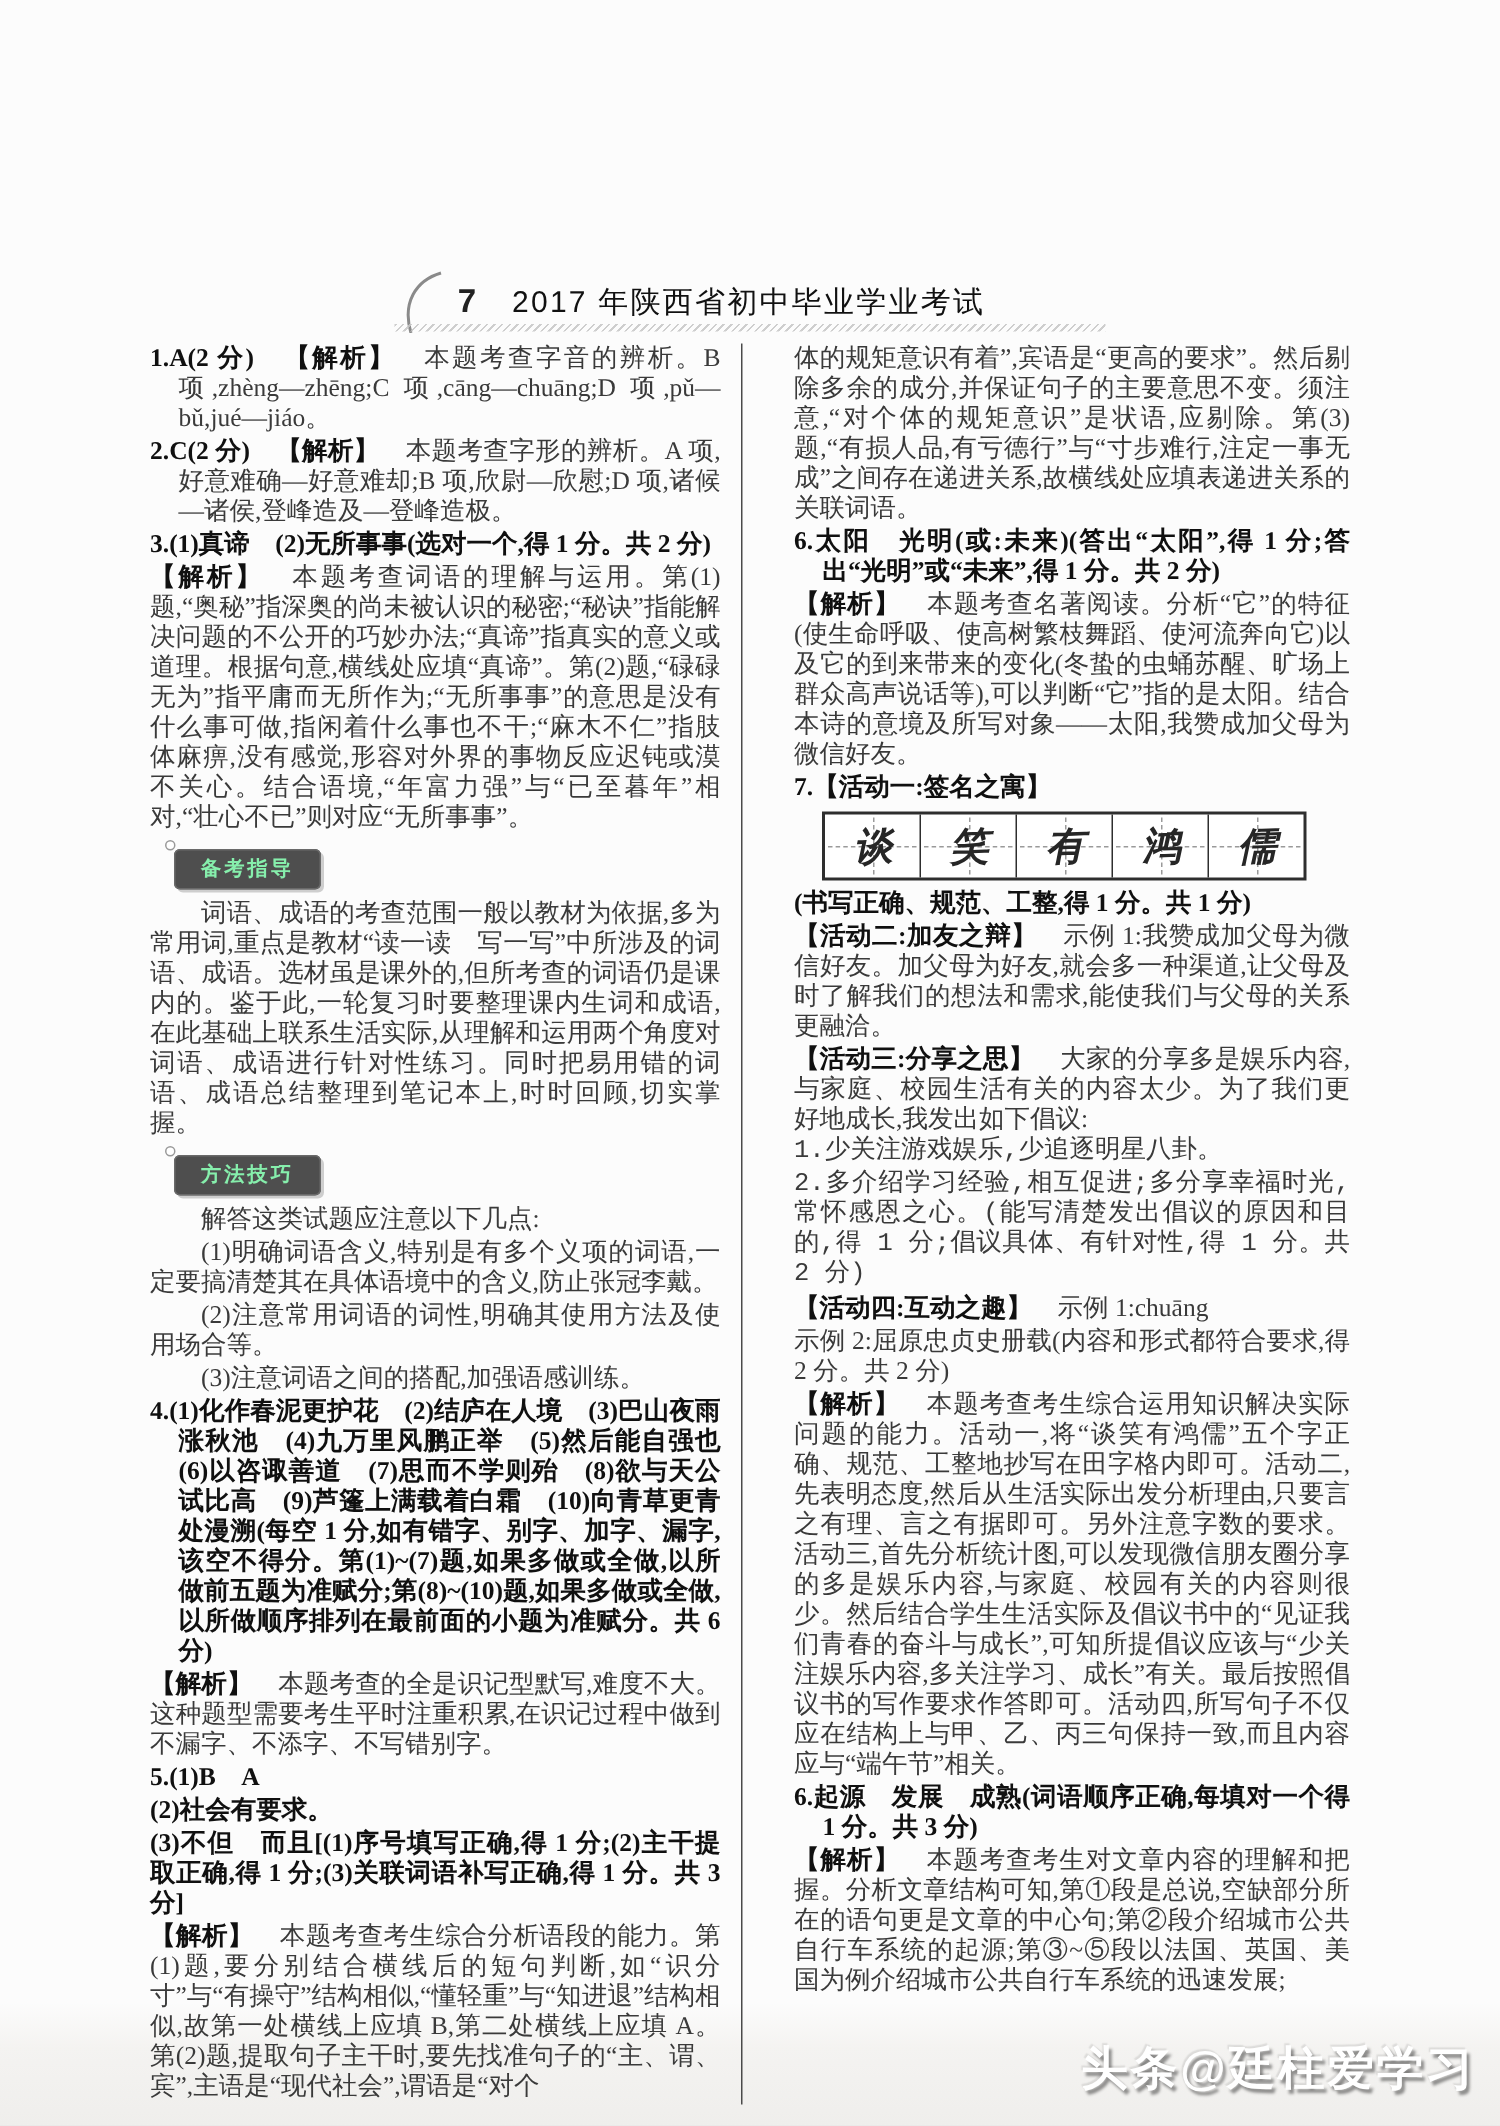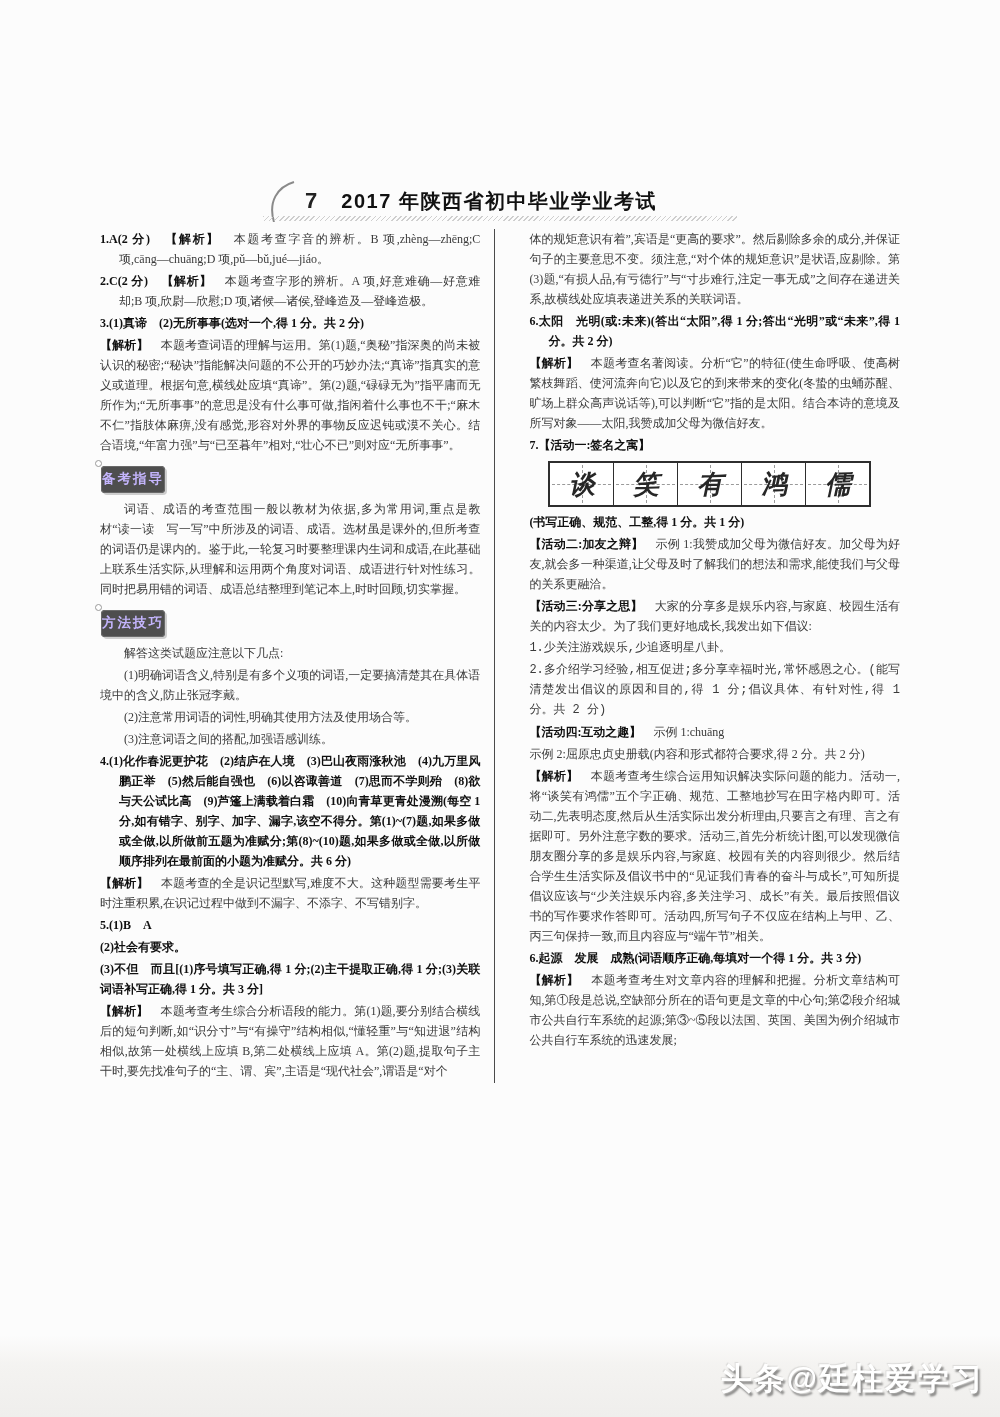--- a/index.html
+++ b/index.html
@@ -5,37 +5,37 @@
   html,body{margin:0;padding:0;background:#e9e9e9;}
   .page{
     position:relative;width:1000px;height:1417px;overflow:hidden;
     background:linear-gradient(180deg,#fcfcfc 0,#fcfcfc 1335px,#f4f3f1 1365px,#efeeec 100%);
     font-family:"Liberation Serif",serif;color:#222;
   }
   
   .hdr{position:absolute;top:180px;left:0;width:100%;display:flex;justify-content:center;align-items:center;gap:24px;transform:translateX(-38px);}
   .arc{width:30px;height:42px;margin-right:-16px;}
   .pnum{font-size:22px;font-weight:bold;font-family:"Liberation Sans",sans-serif;}
-  .ptitle{margin:0;font-size:20px;font-weight:bold;letter-spacing:1.5px;font-family:"Liberation Sans",sans-serif;color:#111;}
+  .ptitle{margin:0;font-size:20px;font-weight:normal;letter-spacing:1.5px;font-family:"Liberation Sans",sans-serif;color:#111;}
   .hatch{position:absolute;top:216px;left:263px;width:474px;height:5px;
     background:repeating-linear-gradient(135deg,#c6c6c6 0 1.2px,transparent 1.2px 3.6px);opacity:.85;}
   
   .cols{position:absolute;top:229px;left:100px;width:800px;display:flex;align-items:stretch;}
   .col{width:390px;}
   .col-right{width:380px;margin-left:14px;border-left:1px solid #4a4a4a;padding-left:34px;}
-  p.blk{margin:0 0 2px 0;font-size:12px;line-height:20px;text-align:justify;color:#3a3a3a;}
+  p.blk{margin:0 0 2px 0;font-size:17px;line-height:20px;text-align:justify;color:#3a3a3a;}
   p.blk .bold{font-weight:bold;color:#101010;}
   .hang{padding-left:19px;text-indent:-19px;margin-top:2px;}
   .sub{margin-left:19px;}
   .para{text-indent:2em;margin-left:2px;}
   .flush{margin-left:2px;font-family:Liberation Mono, monospace;}
   
-  .badge{display:inline-block;position:relative;margin:9px 0 6px 1px;background:#4e4e4e;color:#c4b5fd;
+  .badge{display:inline-block;position:relative;margin:9px 0 6px 16px;background:#4e4e4e;color:#86efac;
     font-family:"Liberation Sans",sans-serif;font-weight:bold;font-size:13.5px;letter-spacing:2px;
-    padding:4px 1px 5px;border-radius:4px;box-shadow:2px 2px 0 rgba(0,0,0,.18), inset 0 0 0 1px #6a6a6a;}
+    padding:4px 18px 5px;border-radius:4px;box-shadow:2px 2px 0 rgba(0,0,0,.18), inset 0 0 0 1px #6a6a6a;}
   .badge::before{content:"";position:absolute;left:-6px;top:-6px;width:5px;height:5px;border:1px solid #999;border-radius:50%;background:#fff;}
   
   .tzg{display:flex;width:max-content;border:2px solid #2e2e2e;margin:6px 0 5px 19px;background:#fff;}
   .tzg .cell{position:relative;width:63px;height:42px;border-right:1.5px solid #2e2e2e;display:flex;align-items:center;justify-content:center;}
   .tzg .cell:last-child{border-right:none;}
   .tzg .cell::before{content:"";position:absolute;left:2px;right:2px;top:50%;border-top:1px dashed #9a9a9a;}
   .tzg .cell::after{content:"";position:absolute;top:2px;bottom:2px;left:50%;border-left:1px dashed #9a9a9a;}
   .tzg .cell span{position:relative;z-index:2;font-size:26px;font-weight:bold;font-style:italic;color:#262626;transform:rotate(-2deg);}
   
   .footer{position:absolute;top:1289px;left:100px;width:716px;text-align:center;font-size:15px;letter-spacing:1px;color:#222;}

